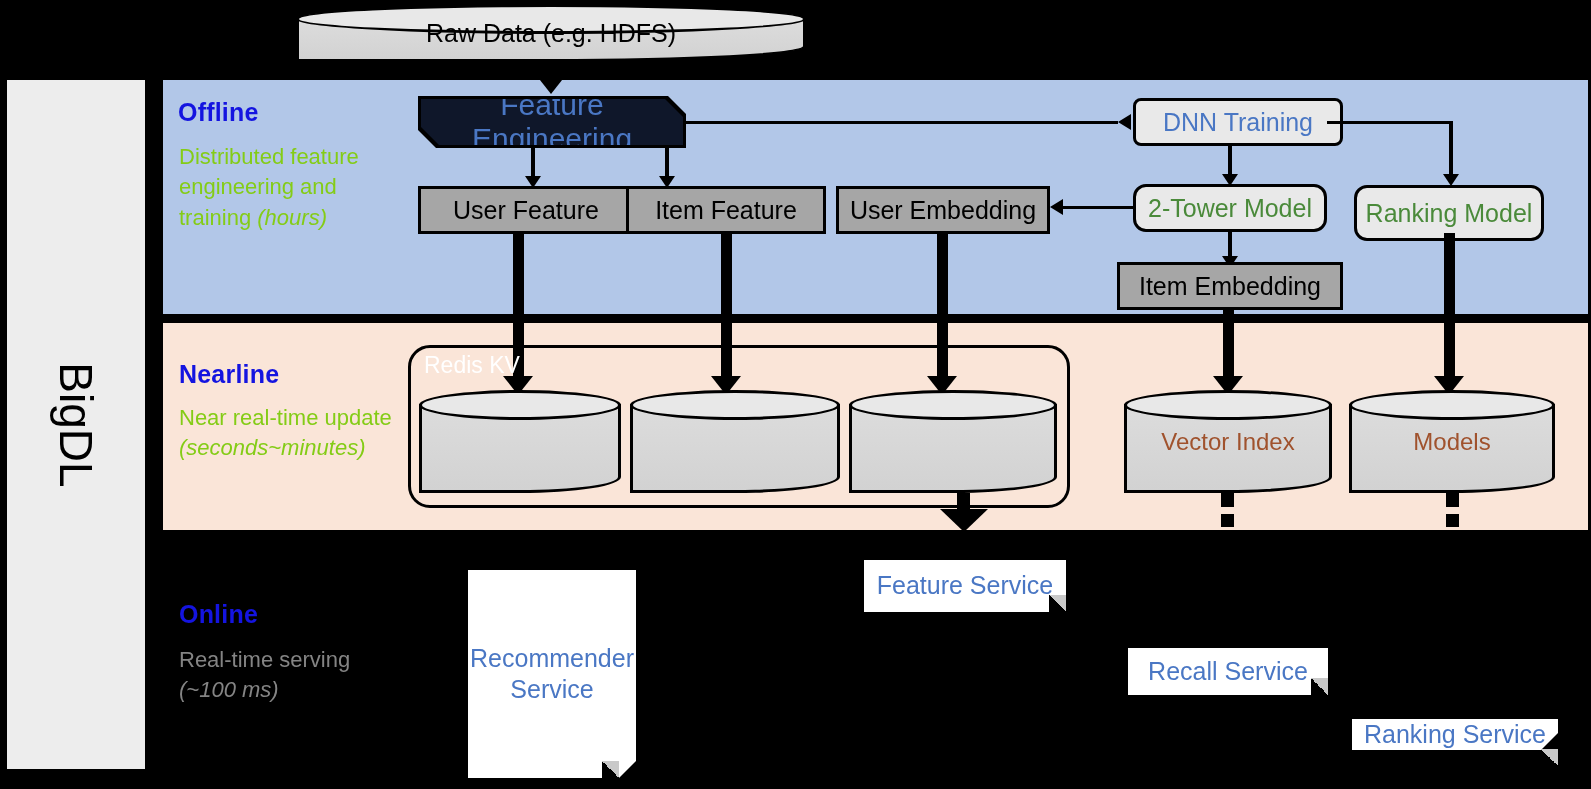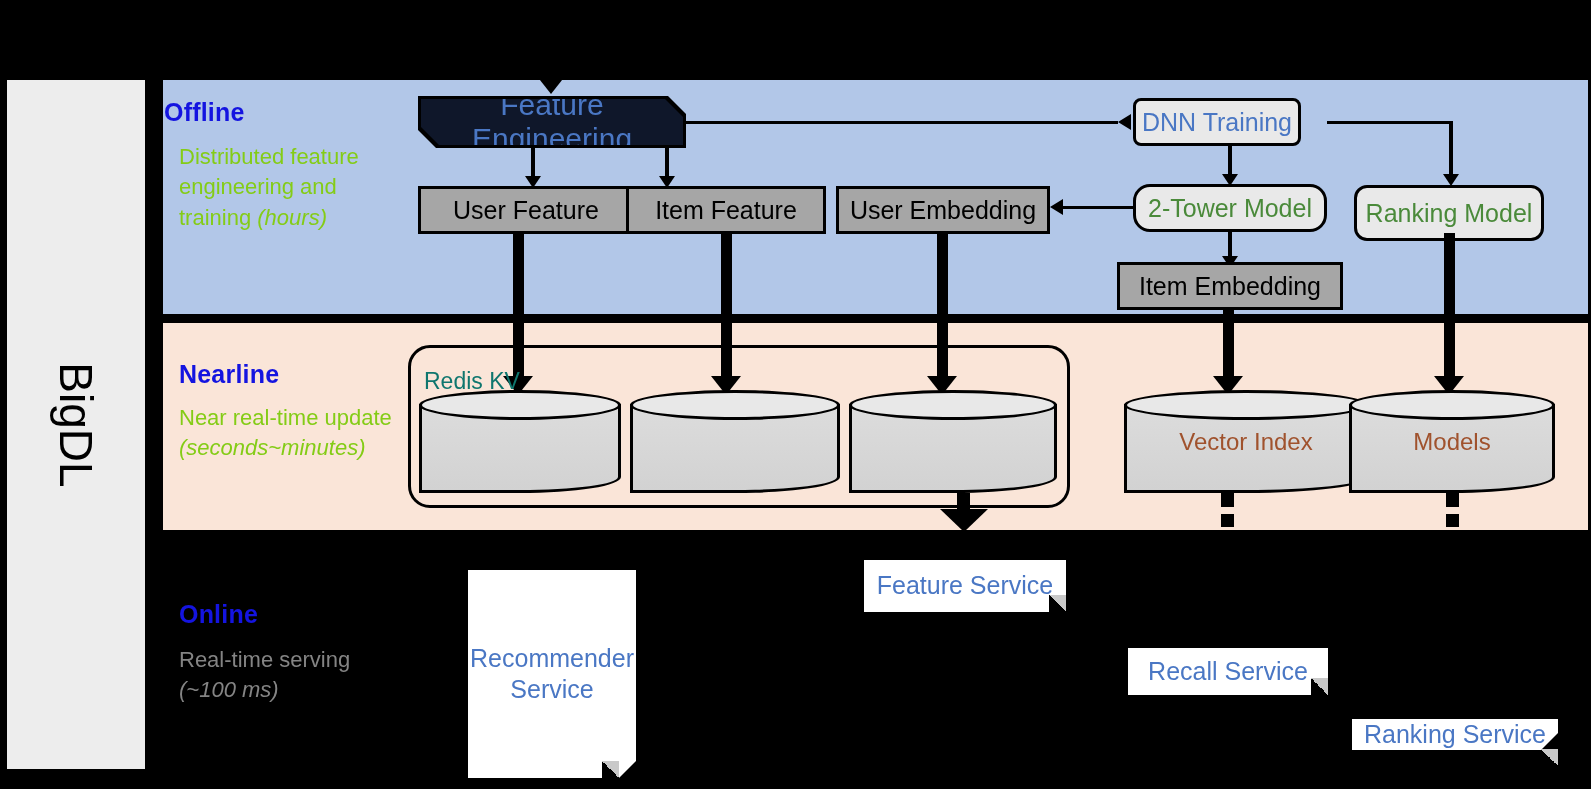--- a/index.html
+++ b/index.html
@@ -16,21 +16,21 @@
   
   #bigdl{position:absolute;left:4px;top:77px;width:144px;height:695px;
          background:#ededed;border:3px solid #000;box-sizing:border-box;
          display:flex;align-items:center;justify-content:center;}
   #bigdl span{transform:rotate(90deg);white-space:nowrap;font-size:46px;color:#000;}
 
   
   .band-title{position:absolute;font-size:25px;font-weight:bold;color:#1414e0;letter-spacing:.2px;}
   .band-sub{position:absolute;font-size:22px;color:#84cc16;line-height:1.38;width:215px;}
   .band-sub i{font-style:italic;}
-  #lbl-off-t{left:164px;top:98px;}
+  #lbl-off-t{left:178px;top:98px;}
   #lbl-off-s{left:179px;top:142px;}
   #lbl-near-t{left:179px;top:360px;}
   #lbl-near-s{left:179px;top:403px;width:230px;}
   #lbl-on-t{left:179px;top:600px;color:#1414e0;}
   #lbl-on-s{left:179px;top:645px;color:#848484;}
 
   
   .node{position:absolute;box-sizing:border-box;display:flex;align-items:center;
         justify-content:center;text-align:center;line-height:1.15;}
 
@@ -63,21 +63,21 @@
   .doc{position:absolute;background:#fff;box-sizing:border-box;
        clip-path:polygon(0 0,100% 0,100% calc(100% - 17px),calc(100% - 17px) 100%,0 100%);
        display:flex;align-items:center;justify-content:center;text-align:center;
        font-size:25px;color:#4a77c4;line-height:1.25;}
   .docfold{position:absolute;width:17px;height:17px;
        background:linear-gradient(to bottom left,#c9c9c9 50%,#000 50%);}
 
   
   #redis-box{position:absolute;left:408px;top:345px;width:662px;height:163px;
      border:3px solid #000;border-radius:22px;box-sizing:border-box;background:transparent;}
-  #redis-lbl{position:absolute;left:424px;top:352px;font-size:23px;color:#0f766e;margin-top:16px;}
+  #redis-lbl{position:absolute;left:424px;top:352px;font-size:23px;color:#ffffff;}
 
   
   .ln{position:absolute;background:#000;}
   .thin-v{width:3px;}
   .thin-h{height:3px;}
   .thick-v{width:11px;}
   .ahead-d{position:absolute;width:0;height:0;border-left:8px solid transparent;
        border-right:8px solid transparent;border-top:12px solid #000;}
   .ahead-d-big{position:absolute;width:0;height:0;border-left:15px solid transparent;
        border-right:15px solid transparent;border-top:19px solid #000;}
@@ -102,30 +102,35 @@
 
   <div class="band-title" id="lbl-off-t">Offline</div>
   <div class="band-sub" id="lbl-off-s"><span>Distributed feature engineering and training </span><i>(hours)</i></div>
 
   <div class="band-title" id="lbl-near-t">Nearline</div>
   <div class="band-sub" id="lbl-near-s"><span>Near real-time update </span><i>(seconds~minutes)</i></div>
 
   <div class="band-title" id="lbl-on-t">Online</div>
   <div class="band-sub" id="lbl-on-s"><span>Real-time serving </span><i>(~100 ms)</i></div>
 
+  <div class="cyl" style="left:296px;top:4px;width:510px;height:58px;">
+    <div class="body"></div>
+    <div class="top"></div>
+    <div class="txt" style="color:#000;font-size:25px;">Raw Data (e.g. HDFS)</div>
+  </div>
 
   <div class="ln thin-v" style="left:549px;top:62px;width:5px;height:20px;"></div>
   <div class="ahead-d-big" style="left:536px;top:75px;"></div>
 
   <div class="cutcorner-bdr" style="left:418px;top:96px;width:268px;height:52px;"></div>
   <div class="node cutcorner" style="left:421px;top:99px;width:262px;height:46px;border:0;">
     <span>Feature Engineering</span>
   </div>
 
-  <div class="node proc blue rounded" style="left:1133px;top:98px;width:168px;height:48px;border-radius:8px;">
+  <div class="node proc blue rounded" style="left:1133px;top:98px;width:210px;height:48px;border-radius:8px;">
     <span>DNN Training</span>
   </div>
 
   <div class="ln thin-h" style="left:686px;top:121px;width:432px;"></div>
   <div class="ahead-l" style="left:1118px;top:114px;"></div>
 
   <div class="ln thin-v" style="left:531px;top:148px;width:4px;height:32px;"></div>
   <div class="ahead-d" style="left:525px;top:176px;"></div>
 
   <div class="ln thin-v" style="left:665px;top:148px;width:4px;height:32px;"></div>
@@ -137,21 +142,21 @@
   <div class="node datab" style="left:626px;top:186px;width:200px;height:48px;">
     <span>Item Feature</span>
   </div>
   <div class="node datab" style="left:836px;top:186px;width:214px;height:48px;">
     <span>User Embedding</span>
   </div>
 
   <div class="ln thin-v" style="left:1228px;top:146px;width:4px;height:32px;"></div>
   <div class="ahead-d" style="left:1222px;top:174px;"></div>
 
-  <div class="node proc green rounded" style="left:1133px;top:184px;width:194px;height:48px;border-radius:17px;">
+  <div class="node proc green rounded" style="left:1133px;top:184px;width:194px;height:48px;">
     <span>2-Tower Model</span>
   </div>
 
   <div class="ln thin-h" style="left:1063px;top:206px;width:72px;"></div>
   <div class="ahead-l" style="left:1050px;top:199px;"></div>
 
   <div class="ln thin-h" style="left:1327px;top:121px;width:125px;"></div>
   <div class="ln thin-v" style="left:1449px;top:121px;width:4px;height:58px;"></div>
   <div class="ahead-d" style="left:1443px;top:174px;"></div>
 
@@ -193,21 +198,21 @@
     <div class="body"></div>
     <div class="top"></div>
     <div class="txt"></div>
   </div>
   <div class="cyl" style="left:849px;top:390px;width:208px;height:103px;">
     <div class="body"></div>
     <div class="top"></div>
     <div class="txt"></div>
   </div>
 
-  <div class="cyl" style="left:1124px;top:390px;width:208px;height:103px;padding-left:36px;">
+  <div class="cyl" style="left:1124px;top:390px;width:208px;height:103px;">
     <div class="body"></div>
     <div class="top"></div>
     <div class="txt">Vector Index</div>
   </div>
   <div class="cyl" style="left:1349px;top:390px;width:206px;height:103px;">
     <div class="body"></div>
     <div class="top"></div>
     <div class="txt">Models</div>
   </div>
 

